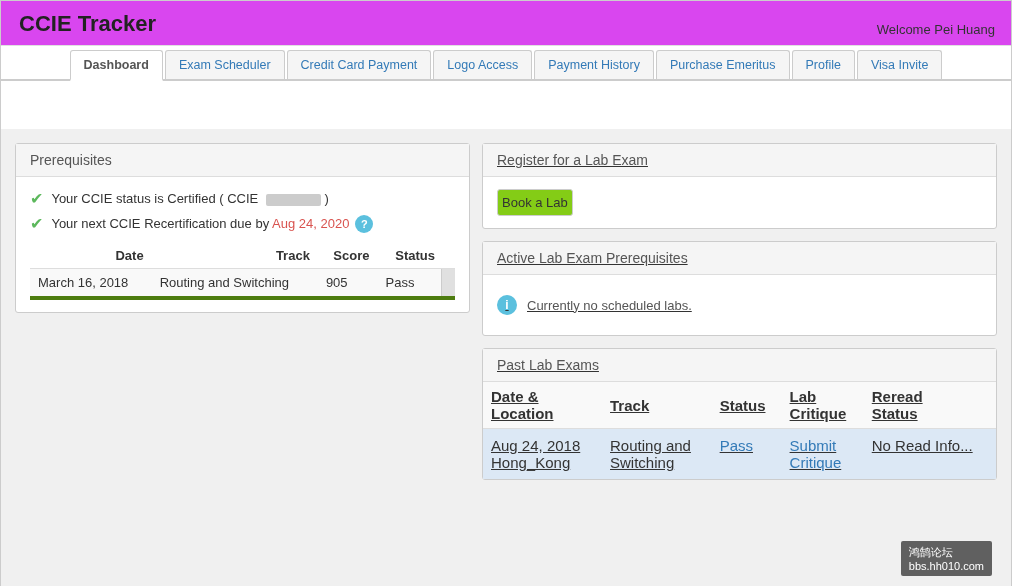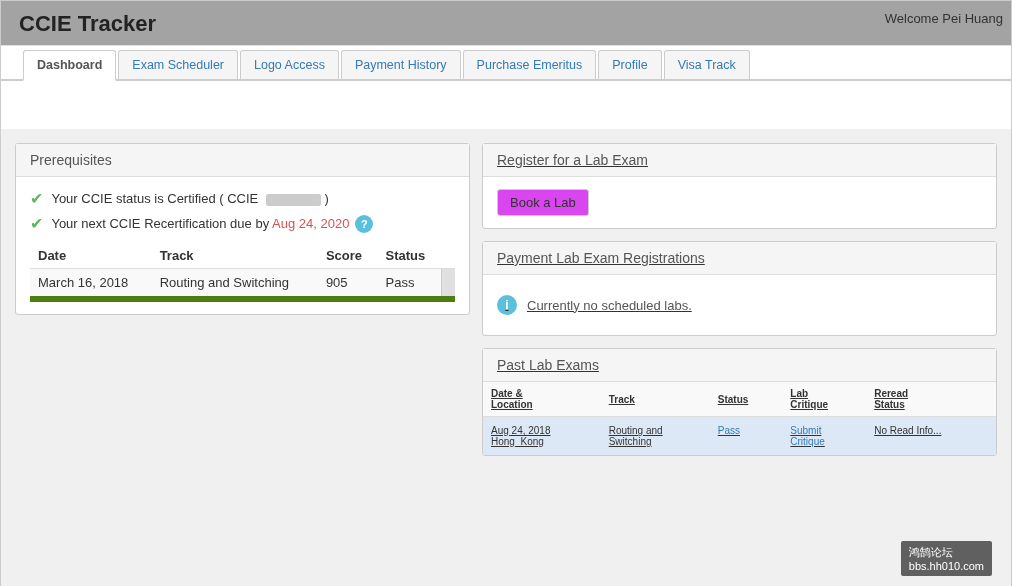--- a/index.html
+++ b/index.html
@@ -12,41 +12,42 @@
     .app-wrapper {
       background: #fff;
       min-height: 586px;
       max-width: 1012px;
       margin: 0 auto;
       border: 1px solid #ccc;
     }
     .header {
       display: flex;
       justify-content: space-between;
-      align-items: flex-start;
-      padding: 10px 8px 8px 18px;
-      background: #a3a3a3;
+      align-items: flex-end;
+      padding: 10px 16px 8px 18px;
+      background: #d946ef;
       border-bottom: 1px solid #e0e0e0;
     }
     .header-title {
       font-size: 22px;
       font-weight: bold;
       color: #222;
     }
     .header-welcome {
       font-size: 13px;
       color: #333;
     }
     .nav-tabs {
       display: flex;
       flex-wrap: wrap;
       background: #fff;
       border-bottom: 2px solid #ccc;
-      padding: 0 22px;
+      padding: 0 4px;
       gap: 2px;
+      justify-content: center;
     }
     .nav-tab {
       padding: 7px 13px;
       border: 1px solid #ccc;
       border-bottom: none;
       border-radius: 3px 3px 0 0;
       cursor: pointer;
       background: #f5f5f5;
       color: #337ab7;
       font-size: 12.5px;
@@ -136,48 +137,48 @@
       margin-left: 6px;
       cursor: pointer;
     }
     .prereq-table {
       width: 100%;
       border-collapse: collapse;
       margin-top: 10px;
       font-size: 13px;
     }
     .prereq-table th {
-      text-align: left;
+      text-align: right;
       padding: 5px 8px;
       font-weight: bold;
       color: #333;
       border-bottom: 1px solid #ddd;
     }
     .prereq-table td {
       padding: 6px 8px;
-      border-bottom: 6px solid #4d7c0f;
+      border-bottom: 4px solid #4d7c0f;
     }
     .prereq-table tbody tr {
       background: #f9f9f9;
     }
     .scroll-cell {
       position: relative;
     }
     .scroll-indicator {
       position: absolute;
       right: 0;
       top: 0;
       width: 14px;
       height: 100%;
       background: #e0e0e0;
       border-left: 1px solid #ccc;
     }
     .book-lab-btn {
-      padding: 5px 12px;
-      background: #d946ef;
+      padding: 5px 4px;
+      background: #84cc16;
       border: 1px solid #ccc;
       border-radius: 3px;
       cursor: pointer;
       font-size: 13px;
       color: #333;
       text-align: center;
     }
     .info-row {
       display: flex;
       align-items: center;
@@ -195,21 +196,21 @@
       color: #fff;
       border-radius: 50%;
       font-size: 12px;
       font-weight: bold;
       margin-right: 10px;
       flex-shrink: 0;
     }
     .past-table {
       width: 100%;
       border-collapse: collapse;
-      font-size: 10px;
+      font-size: 15px;
     }
     .past-table th {
       text-align: left;
       padding: 6px 8px;
       font-weight: bold;
       color: #333;
       border-bottom: 1px solid #ddd;
       background: #f9f9f9;
     }
     .past-table td {
@@ -244,25 +245,26 @@
 <div class="app-wrapper">
 
   <div class="header">
     <div class="header-title">CCIE Tracker</div>
     <div class="header-welcome">Welcome Pei Huang</div>
   </div>
 
   <div class="nav-tabs">
     <div class="nav-tab active">Dashboard</div>
     <div class="nav-tab">Exam Scheduler</div>
+    <div class="nav-tab">Credit Card Payment</div>
     <div class="nav-tab">Logo Access</div>
     <div class="nav-tab">Payment History</div>
     <div class="nav-tab">Purchase Emeritus</div>
     <div class="nav-tab">Profile</div>
-    <div class="nav-tab">Visa Track</div>
+    <div class="nav-tab">Visa Invite</div>
   </div>
 
   <div class="main-content">
 
     <div class="left-panel">
       <div class="card">
         <div class="card-header">
           <span>Prerequisites</span>
         </div>
         <div class="card-body">
@@ -314,21 +316,21 @@
         <div class="card-header">
           <span>Register for a Lab Exam</span>
         </div>
         <div class="card-body">
           <button class="book-lab-btn">Book a Lab</button>
         </div>
       </div>
 
       <div class="card">
         <div class="card-header">
-          <span>Payment Lab Exam Registrations</span>
+          <span>Active Lab Exam Prerequisites</span>
         </div>
         <div class="card-body" style="min-height:60px;">
           <div class="info-row">
             <span class="info-icon">i</span>
             <span>Currently no scheduled labs.</span>
           </div>
         </div>
       </div>
 
       <div class="card">

